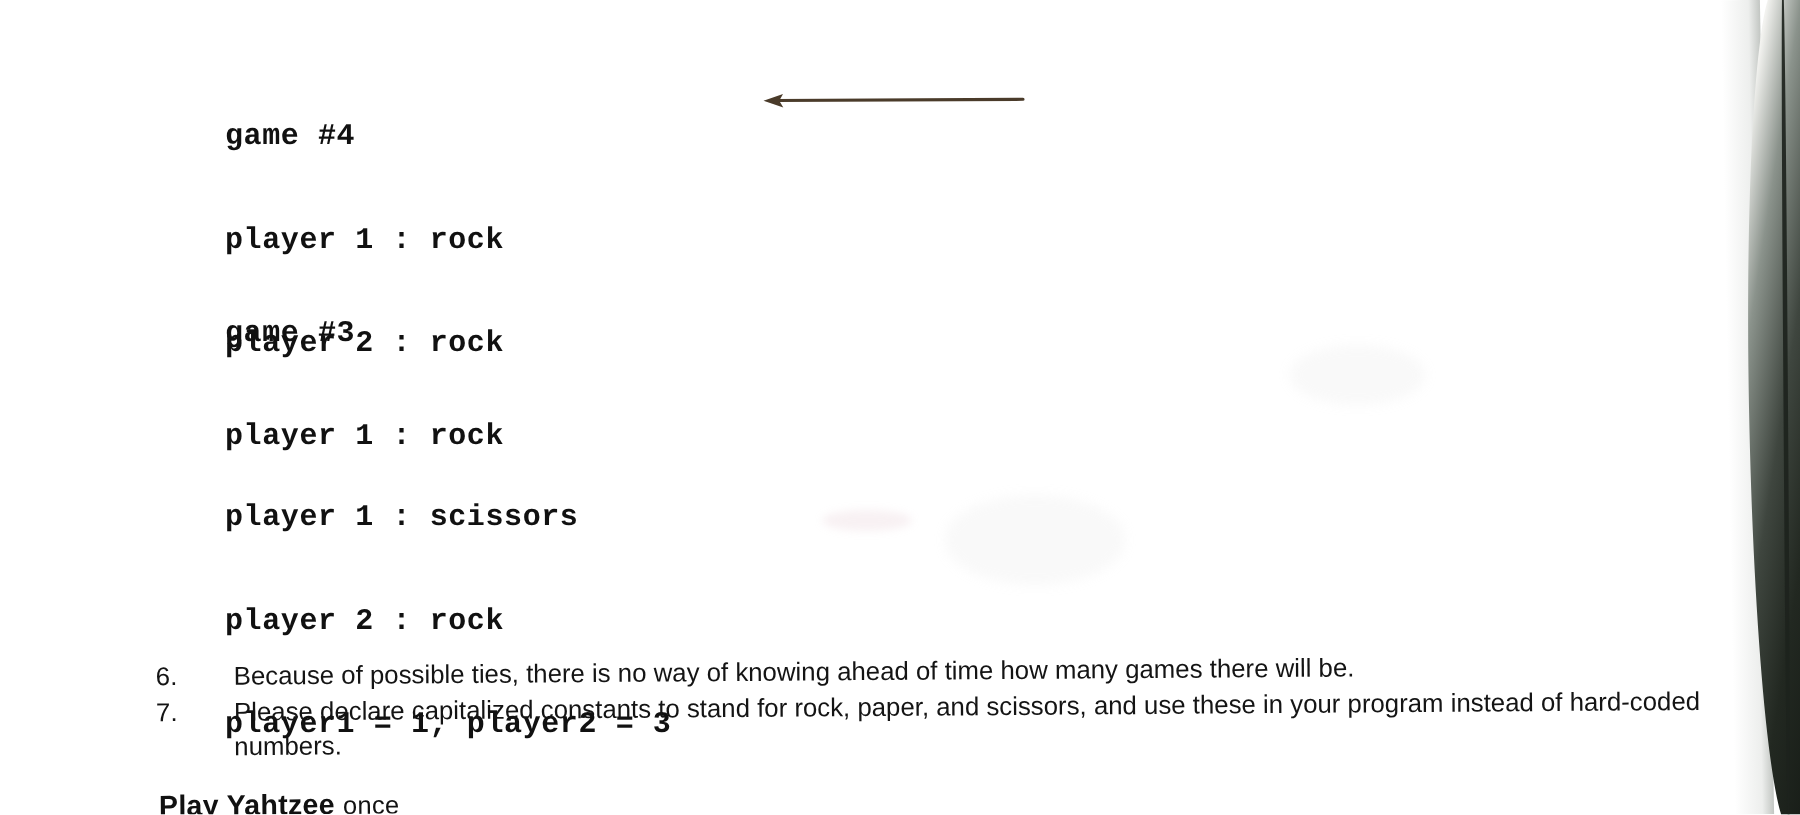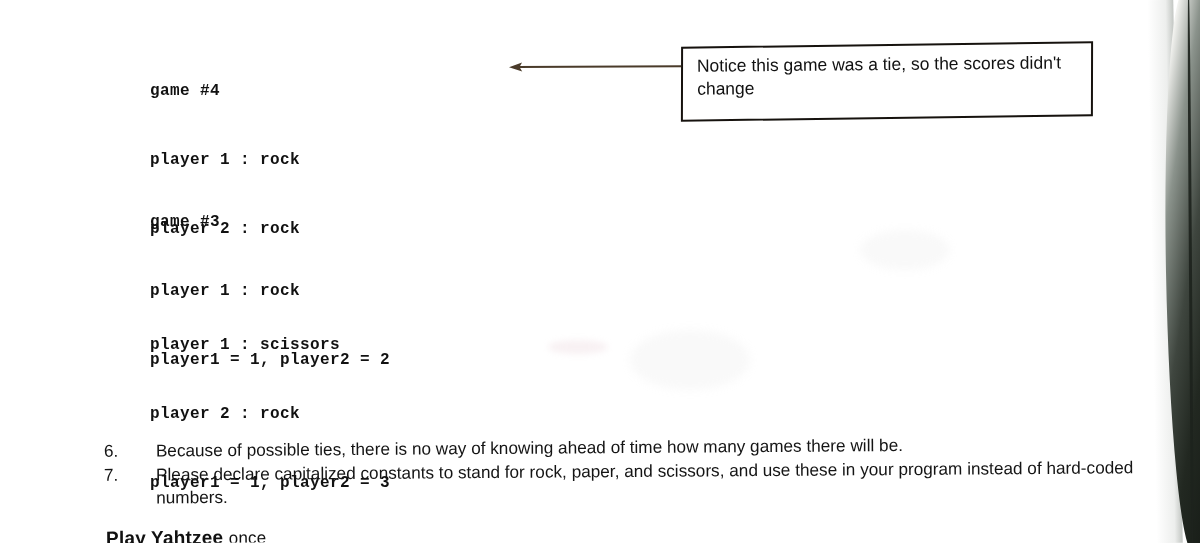--- a/index.html
+++ b/index.html
@@ -49,21 +49,21 @@
     background: linear-gradient(90deg, rgba(255,255,255,0) 0%, rgba(190,195,190,.28) 70%, rgba(120,128,120,.45) 100%);
     transform: rotate(-1deg);
     pointer-events: none;
   }
 
   
   .code-block {
     position: absolute;
     font-family: "Liberation Mono", "DejaVu Sans Mono", monospace;
     font-weight: 700;
-    font-size: 16px;
+    font-size: 20px;
     line-height: 23px;
     color: #111111;
     letter-spacing: .4px;
     white-space: pre;
   }
   .code-line { white-space: pre; }
 
   
   #callout {
     position: absolute;
@@ -157,41 +157,36 @@
 
   <div class="code-block" style="left:150px; top:34px;">
     <div class="code-line">game #4</div>
     <div class="code-line">player 1 : rock</div>
     <div class="code-line">player 2 : rock</div>
   </div>
 
   <div class="code-block" style="left:150px; top:165px;">
     <div class="code-line">game #3</div>
     <div class="code-line">player 1 : rock</div>
-    <div class="code-line">player1 = 1, player2 = 2</div>
   </div>
 
   <div class="code-block" style="left:150px; top:288px;">
     <div class="code-line">player 1 : scissors</div>
     <div class="code-line">player 2 : rock</div>
     <div class="code-line">player1 = 1, player2 = 3</div>
     
   </div>
 
   <div id="callout-arrow">
     <svg width="176" height="14" viewBox="0 0 176 14" xmlns="http://www.w3.org/2000/svg">
       <path d="M9 7 L174 6.2" stroke="#4a3b2a" stroke-width="2.1" fill="none" stroke-linecap="round"></path>
       <path d="M1 7.2 L14 2.6 L11.5 7.1 L14.2 11.6 Z" fill="#4a3b2a"></path>
     </svg>
   </div>
 
-  <div id="callout">
-    <div id="callout-border"></div>
-    <div id="callout-text">Notice this game was a tie, so the scores didn't change</div>
-  </div>
 
   <div id="list">
     <div class="list-row">
       <span class="list-num">6.</span>
       <span class="list-text">Because of possible ties, there is no way of knowing ahead of time how many games there will be.</span>
     </div>
     <div class="list-row">
       <span class="list-num">7.</span>
       <span class="list-text">Please declare capitalized constants to stand for rock, paper, and scissors, and use these in your program instead of hard-coded numbers.</span>
     </div>

